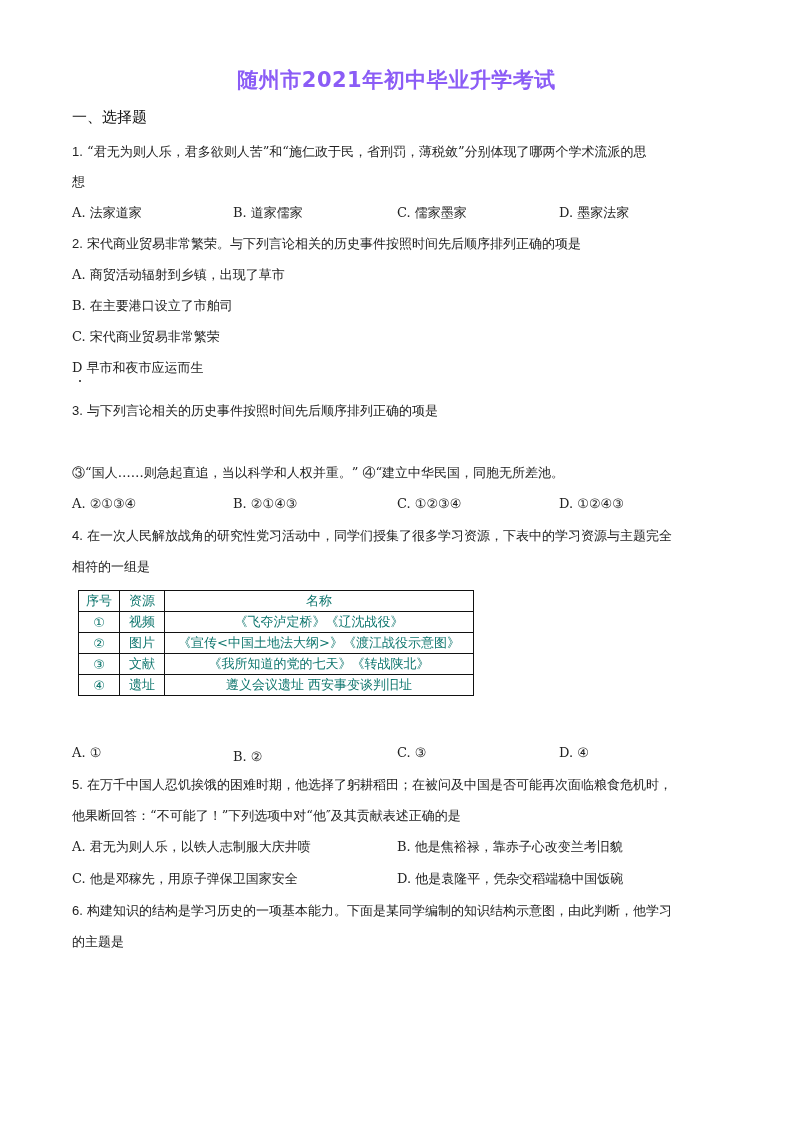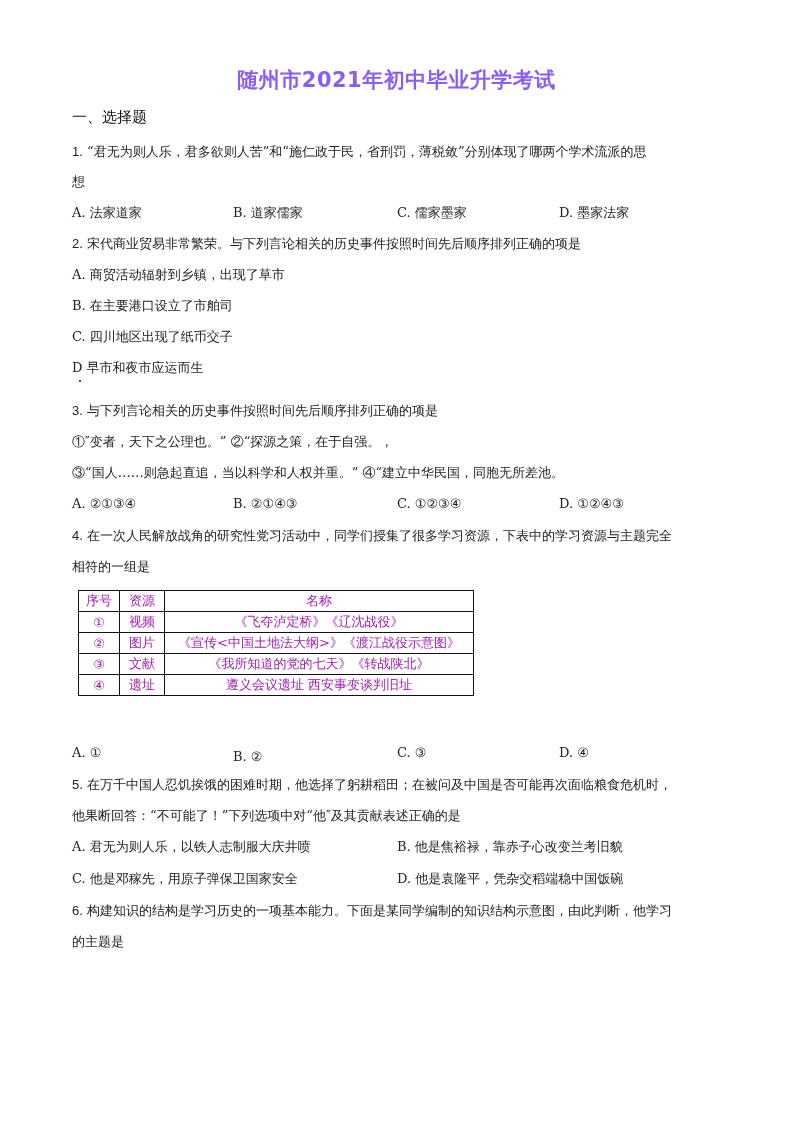--- a/index.html
+++ b/index.html
@@ -9,21 +9,21 @@
   .title { position: absolute; left: 0; width: 793px; top: 66px; text-align: center;
            font-family: "DejaVu Sans", "Liberation Sans", sans-serif; font-weight: bold;
            font-size: 21px; letter-spacing: 0.5px; color: #8b5cf6; }
   .section { position: absolute; left: 72px; top: 108px; font-family: "DejaVu Sans", "Liberation Sans", sans-serif;
              font-weight: normal; font-size: 15px; color: #111; }
   .line { position: absolute; left: 72px; font-size: 13px; white-space: nowrap; color: #222; }
   .opt { position: absolute; font-size: 13px; white-space: nowrap; color: #222; }
   .qnum { font-family: "Liberation Sans", sans-serif; }
   .dot { position: absolute; left: 79px; top: 380px; width: 2px; height: 2px; background: #555; }
   table.res { position: absolute; left: 78px; top: 590px; border-collapse: collapse;
-              font-family: "DejaVu Sans", "Liberation Sans", sans-serif; font-size: 13px; color: #a21caf; }
+              font-family: "DejaVu Sans", "Liberation Sans", sans-serif; font-size: 13px; color: #0f766e; }
   table.res td { border: 1px solid #111; height: 20px; padding: 0 4px; text-align: center; white-space: nowrap; }
   table.res td.c1 { width: 32px; }
   table.res td.c2 { width: 36px; }
   table.res td.c3 { width: 300px; }
 </style>
 </head>
 <body>
 
 <div class="page">
 
@@ -33,26 +33,25 @@
   <div class="line" style="top:143px"><span class="qnum">1.</span> <span>“君无为则人乐，君多欲则人苦”和“施仁政于民，省刑罚，薄税敛”分别体现了哪两个学术流派的思</span></div>
   <div class="line" style="top:173px">想</div>
   <div class="opt" style="left:72px;top:204px">A.  法家道家</div>
   <div class="opt" style="left:233px;top:204px">B.  道家儒家</div>
   <div class="opt" style="left:397px;top:204px">C.  儒家墨家</div>
   <div class="opt" style="left:559px;top:204px">D.  墨家法家</div>
 
   <div class="line" style="top:235px"><span class="qnum">2.</span> <span>宋代商业贸易非常繁荣。与下列言论相关的历史事件按照时间先后顺序排列正确的项是</span></div>
   <div class="line" style="top:266px">A.  商贸活动辐射到乡镇，出现了草市</div>
   <div class="line" style="top:297px">B.  在主要港口设立了市舶司</div>
-  <div class="line" style="top:328px">C.  四川地区出现了纸币交子</div>
+  <div class="line" style="top:328px">C.  宋代商业贸易非常繁荣</div>
   <div class="line" style="top:359px">D  早市和夜市应运而生</div>
   <div class="dot"></div>
 
   <div class="line" style="top:402px"><span class="qnum">3.</span> <span>与下列言论相关的历史事件按照时间先后顺序排列正确的项是</span></div>
-  <div class="line" style="top:433px">①″变者，天下之公理也。” ②“探源之策，在于自强。，</div>
   <div class="line" style="top:464px">③“国人……则急起直追，当以科学和人权并重。” ④“建立中华民国，同胞无所差池。</div>
   <div class="opt" style="left:72px;top:496px">A.  ②①③④</div>
   <div class="opt" style="left:233px;top:496px">B.  ②①④③</div>
   <div class="opt" style="left:397px;top:496px">C.  ①②③④</div>
   <div class="opt" style="left:559px;top:496px">D.  ①②④③</div>
 
   <div class="line" style="top:527px"><span class="qnum">4.</span> <span>在一次人民解放战角的研究性党习活动中，同学们授集了很多学习资源，下表中的学习资源与主题完全</span></div>
   <div class="line" style="top:558px">相符的一组是</div>
 
   <table class="res">

